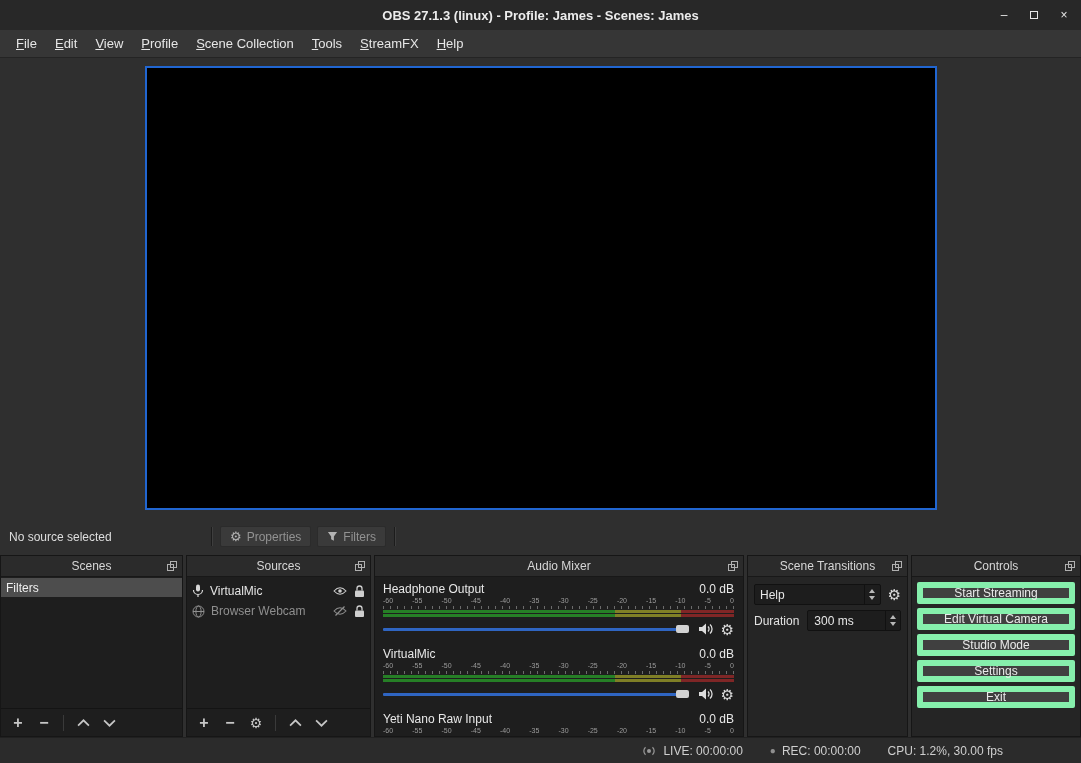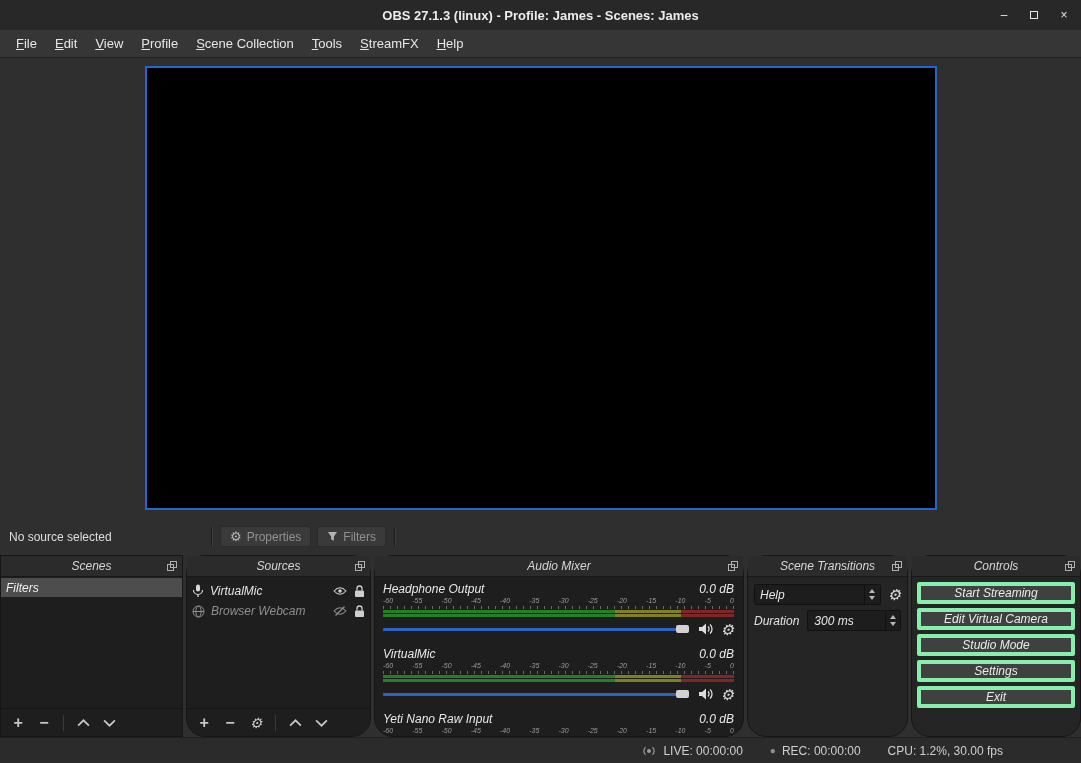--- a/index.html
+++ b/index.html
@@ -27,23 +27,23 @@
   
   .src-toolbar { height:27px; display:flex; align-items:center; padding-left:9px; flex:0 0 auto; }
   .no-source { font-size:12px; color:#dedede; width:197px; }
   .vsep { width:1px; height:19px; background:#1c1c1c; box-shadow:1px 0 0 #3e3e3e; margin:0 5px; }
   .tool-btn { display:flex; align-items:center; gap:5px; padding:3px 9px; margin:0 3px; background:#3a3a3a;
               border:1px solid #2b2b2b; border-radius:2px; height:21px; }
   .tool-btn .lbl { font-size:12px; color:#929292; }
   .tool-gear { font-size:13px; color:#b3b3b3; line-height:1; }
 
   
-  .docks { height:182px; margin-top:5px; display:flex; flex:0 0 auto;font-style:italic; }
+  .docks { height:182px; margin-top:5px; display:flex; flex:0 0 auto; }
   .dock { background:#1e1e1e; border:1px solid #161616; display:flex; flex-direction:column; flex:0 0 auto; }
-  .dock + .dock { margin-left:3px;border-radius:19px; }
+  .dock + .dock { margin-left:3px; }
   .dock-scenes { width:183px; }
   .dock-sources { width:185px; }
   .dock-mixer { width:370px; }
   .dock-transitions { width:161px; background:#252525; }
   .dock-controls { width:170px; background:#252525; }
   .dock-header { height:21px; background:#2b2b2b; border-bottom:1px solid #181818; display:flex; align-items:center;
                  justify-content:center; position:relative; flex:0 0 auto; }
   .dock-title { font-size:12px; color:#d6d6d6; }
   .dock-pop { position:absolute; right:5px; top:5px; line-height:0; }
   .dock-body { flex:1 1 auto; position:relative; overflow:hidden; }
@@ -92,21 +92,21 @@
   .arr-dn { width:0; height:0; border-left:3px solid transparent; border-right:3px solid transparent; border-top:4px solid #b8b8b8; }
   .trans-gear { margin-left:7px; font-size:15px; color:#dadada; line-height:1; }
   .dur-row { display:flex; align-items:center; margin-top:5px; }
   .dur-label { font-size:12px; color:#e2e2e2; flex:0 0 auto; }
   .spinbox { flex:1 1 auto; margin-left:8px; height:21px; background:#1d1d1d; border:1px solid #111; border-radius:2px;
              display:flex; align-items:center; padding-left:6px; }
   .spinbox .val { flex:1 1 auto; font-size:12px; color:#e6e6e6; }
 
   
   .controls-body { padding:5px 5px; display:flex; flex-direction:column; gap:4px; }
-  .ctrl-btn { height:22px; background:#404040; border:4px solid #86efac; border-radius:2px; font-size:12px;
+  .ctrl-btn { height:22px; background:#404040; border:6px solid #86efac; border-radius:2px; font-size:12px;
               color:#eaeaea; display:flex; align-items:center; justify-content:center; }
 
   
   .statusbar { height:26px; margin-top:0; background:#2b2b2b; border-top:1px solid #202020; display:flex;
                align-items:center; justify-content:flex-end; padding-right:78px; font-size:12px; color:#cfcfcf; flex:1 0 auto; }
   .status-item { display:flex; align-items:center; gap:6px; margin-left:27px; }
   .rec-dot { font-size:10px; color:#8f8f8f; line-height:1; }
 </style>
 </head>
 <body>

